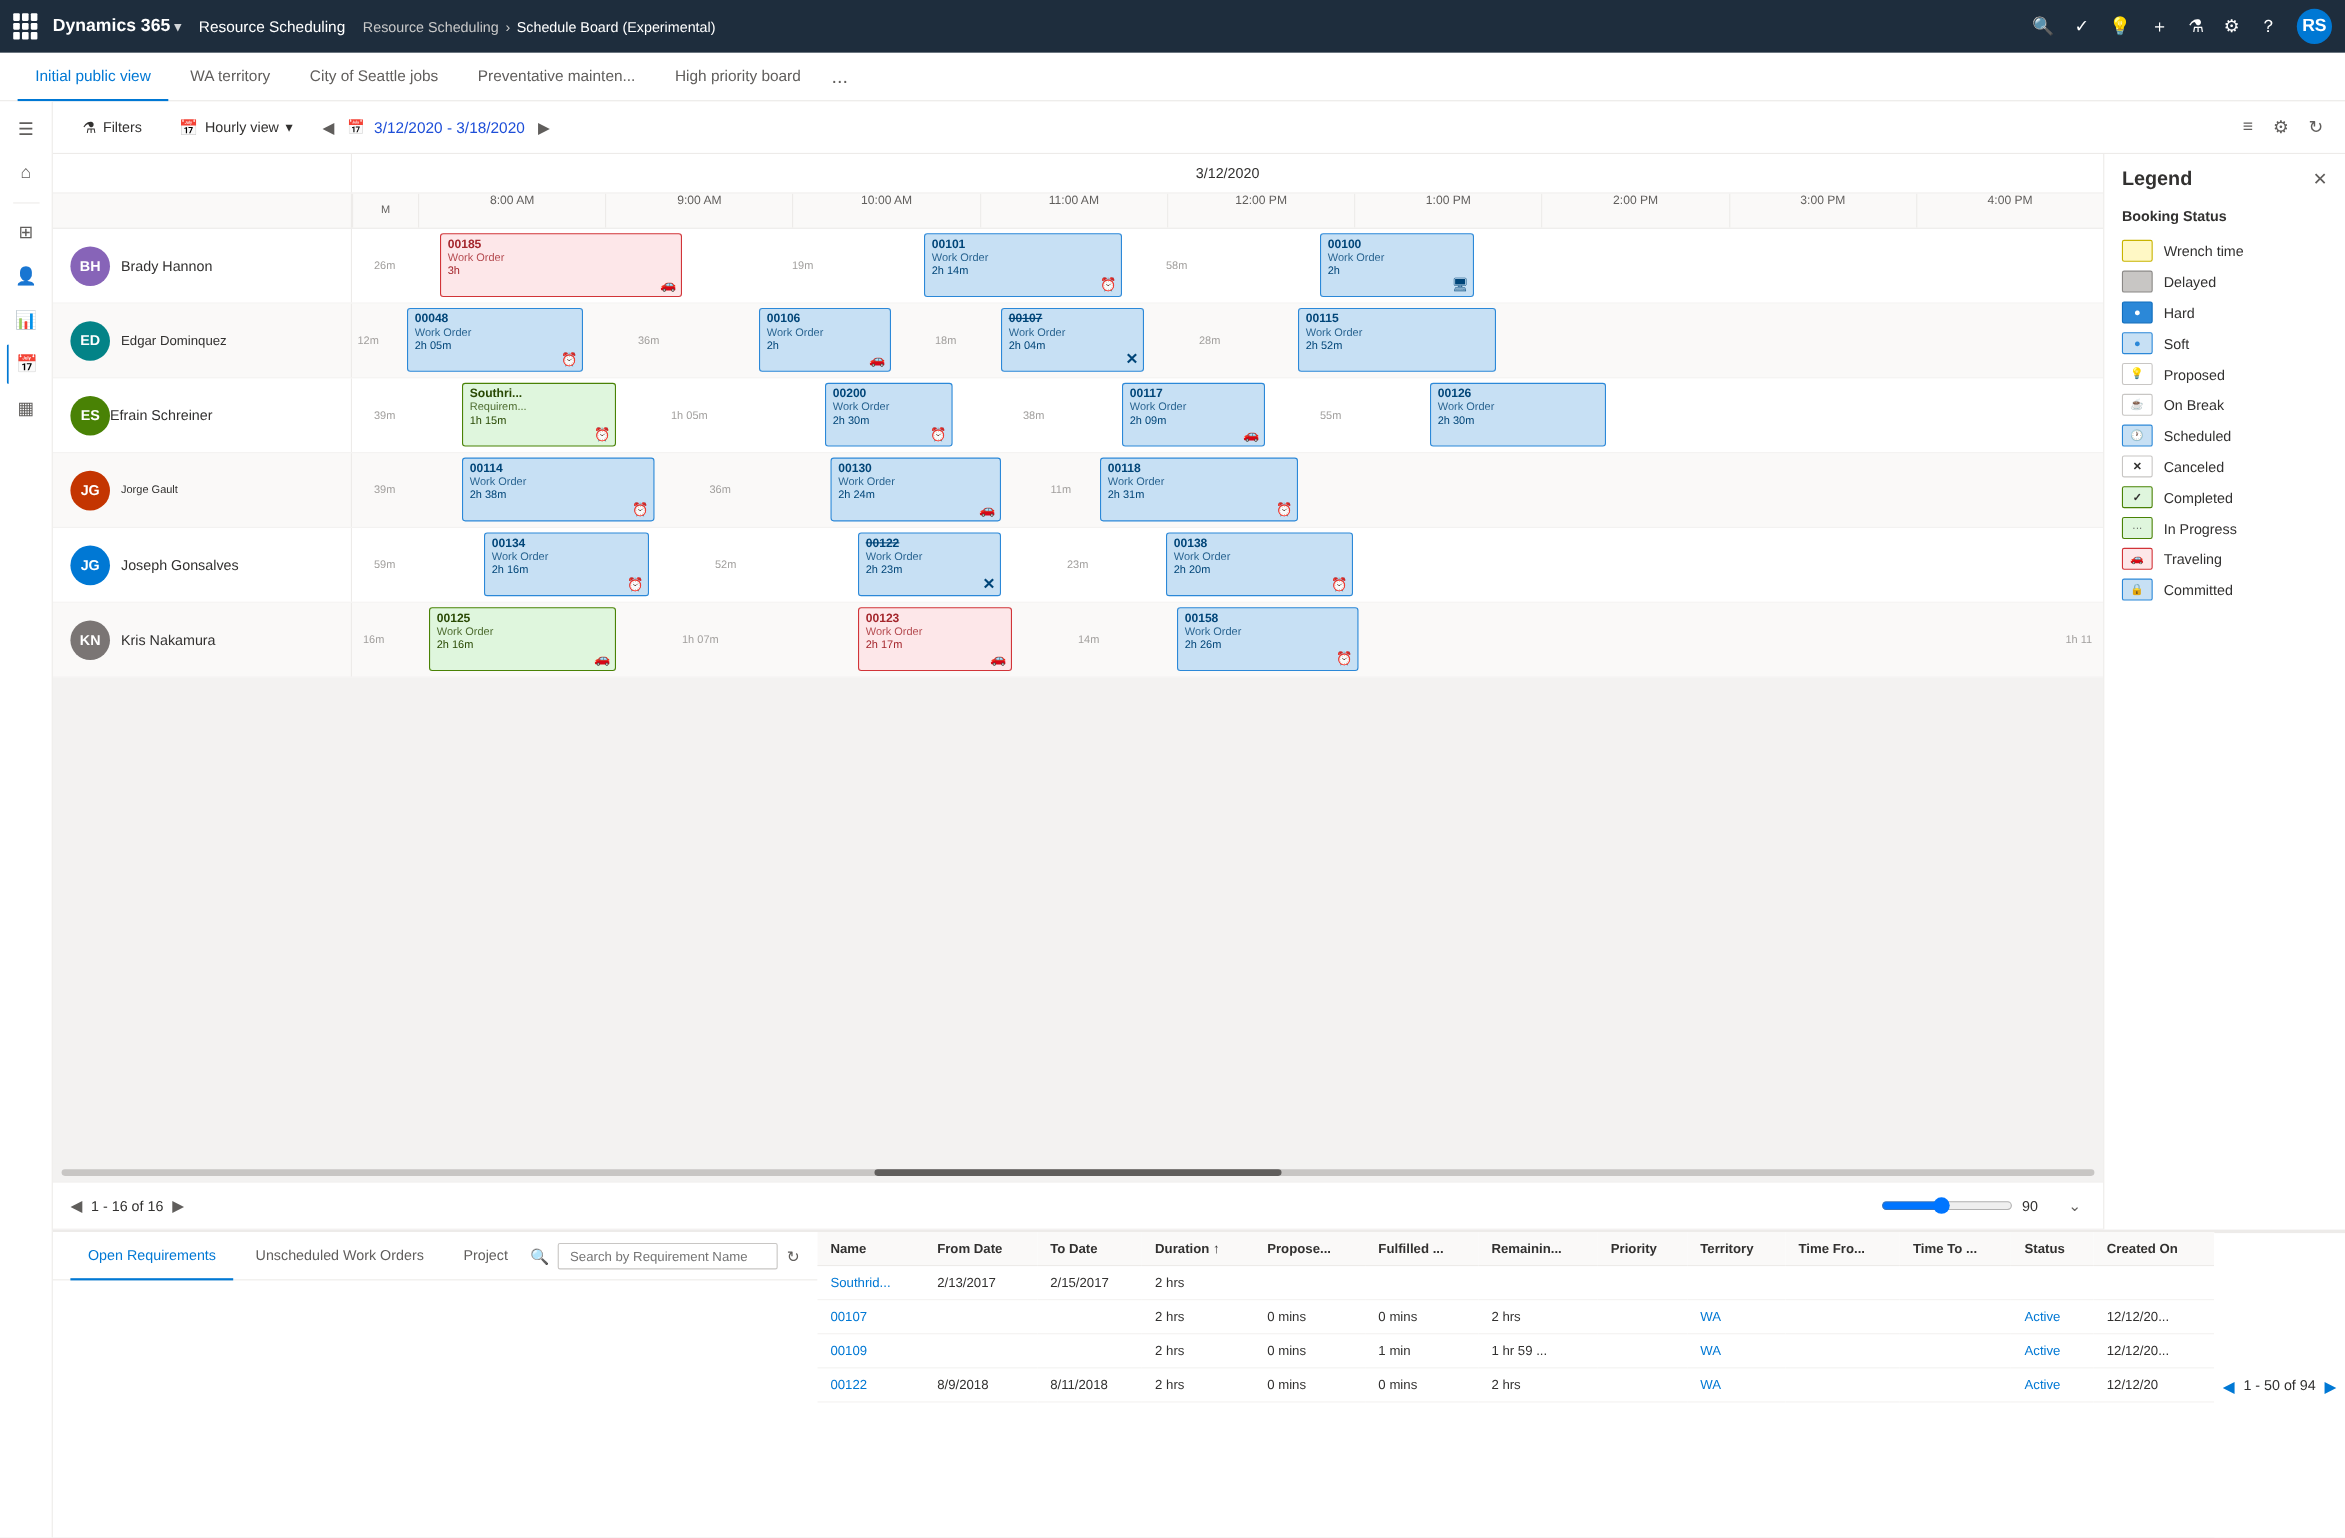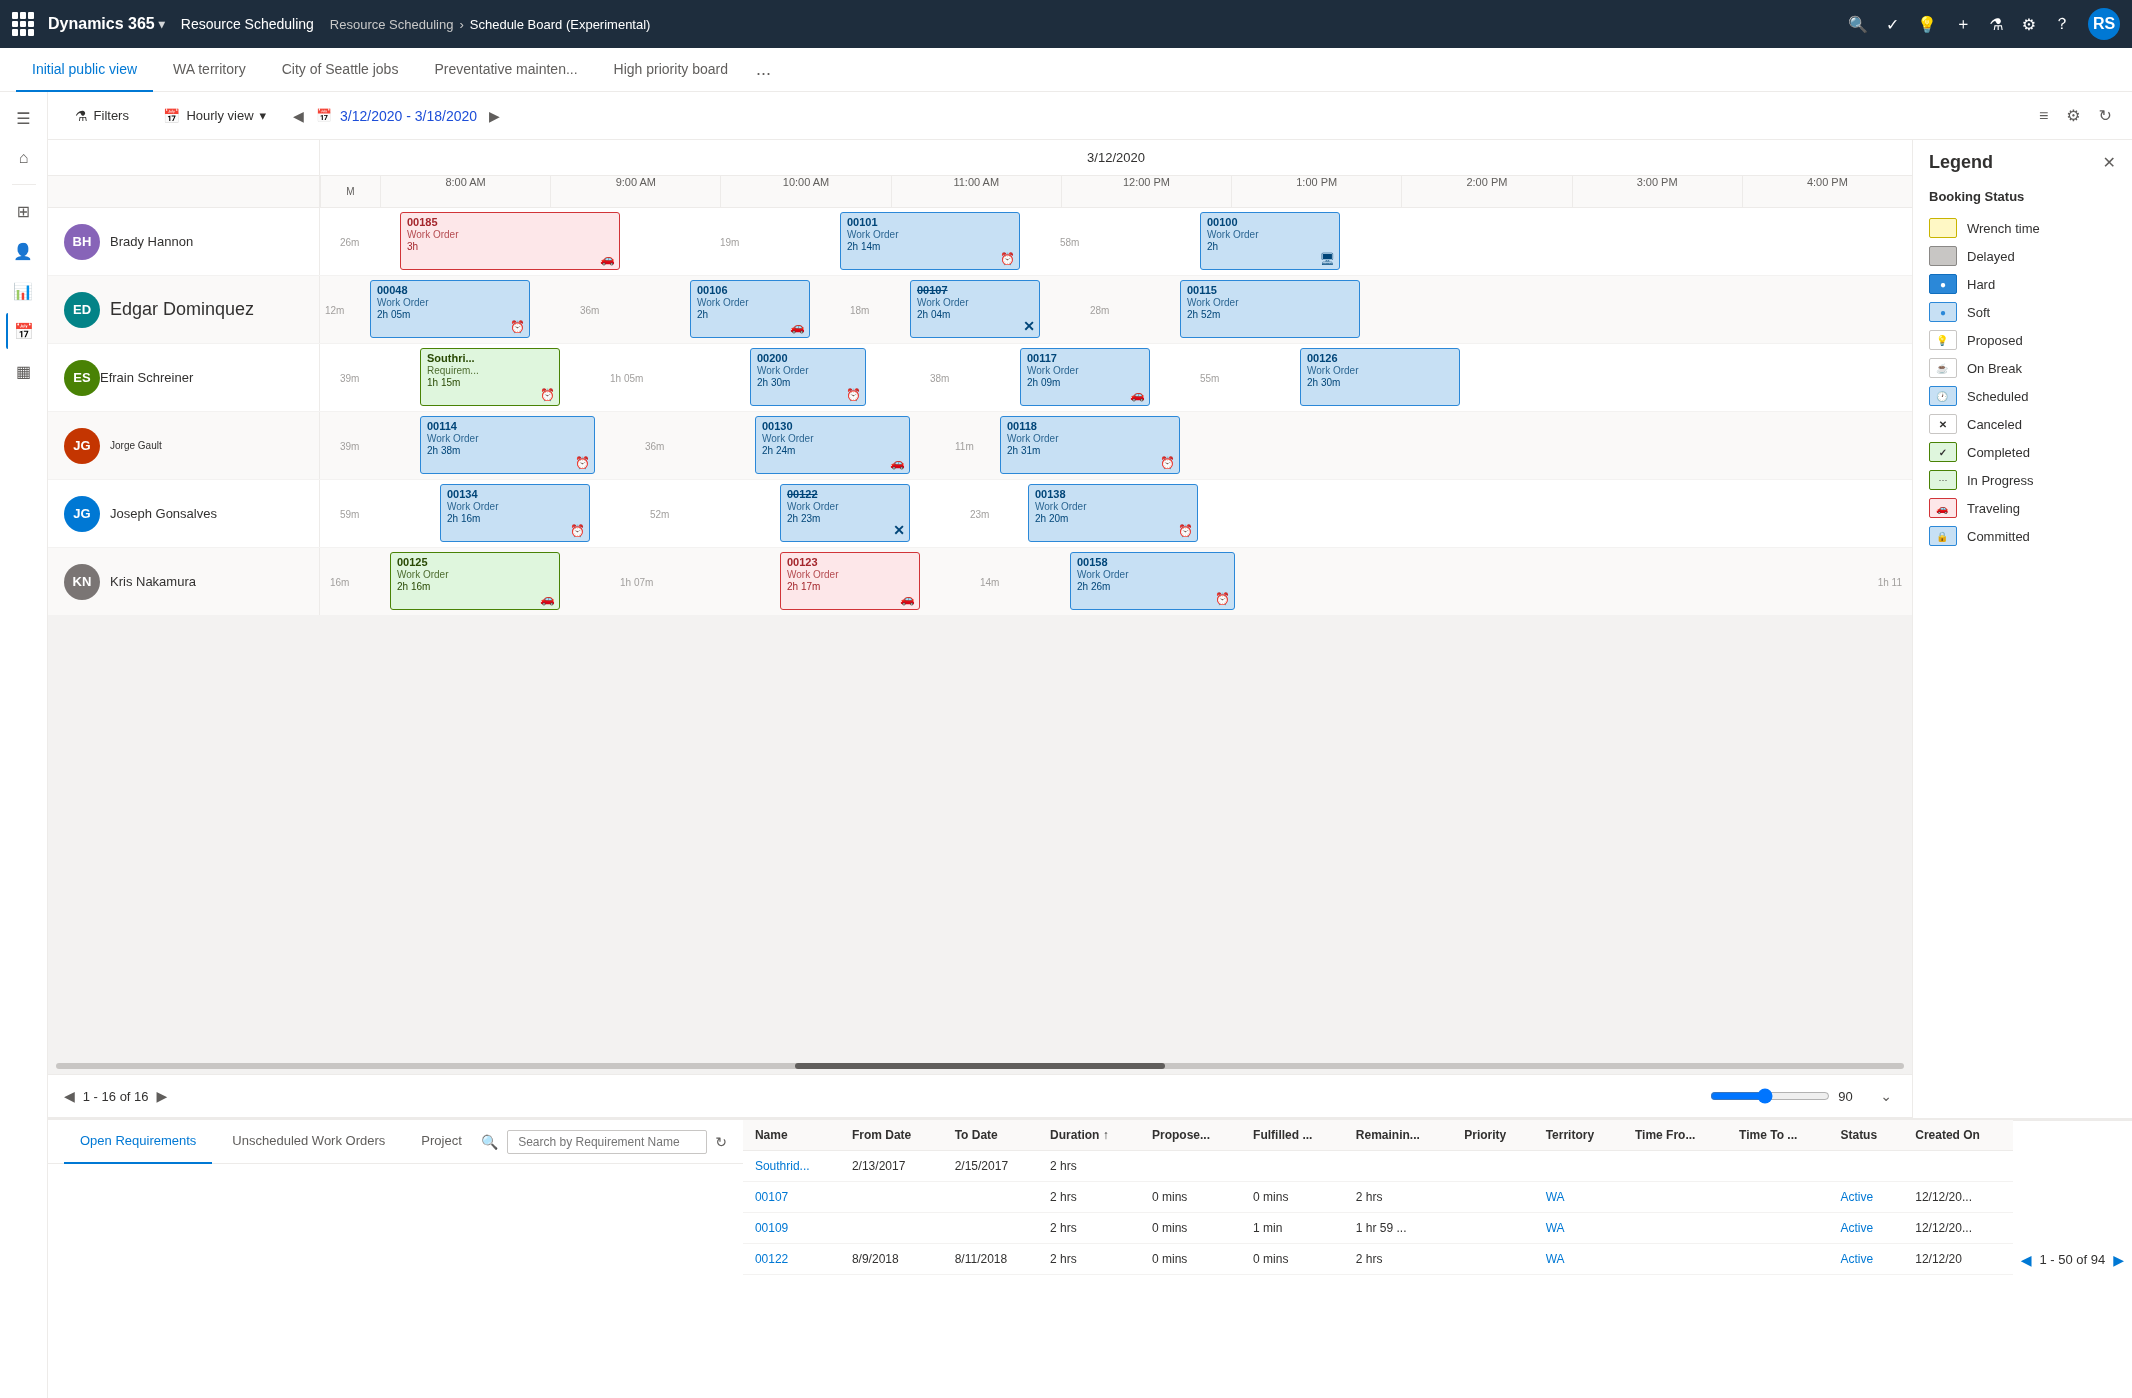--- a/index.html
+++ b/index.html
@@ -349,21 +349,21 @@
                   <div class="order-type">Work Order</div>
                   <div class="duration">2h</div>
                   <span class="booking-icon">🖥</span>
                 </div>
               </div>
             </div>
 
             <div class="schedule-row">
               <div style="width:272px; flex-shrink:0; border-right:1px solid #edebe9; display:flex; align-items:center; gap:10px; padding:0 16px;">
                 <div class="avatar" style="background:#038387;">ED</div>
-                <span style="font-size:18px;">Edgar Dominquez</span>
+                <span style="font-size:12px;">Edgar Dominquez</span>
               </div>
               <div style="flex:1; position:relative; overflow:hidden;">
                 <span class="gap-label" style="left:5px;">12m</span>
                 <div class="booking booking-blue" style="left:50px; width:160px;">
                   <div class="order-num">00048</div>
                   <div class="order-type">Work Order</div>
                   <div class="duration">2h 05m</div>
                   <span class="booking-icon">⏰</span>
                 </div>
                 <span class="gap-label" style="left:260px;">36m</span>
@@ -469,21 +469,21 @@
                   <span class="booking-icon">⏰</span>
                 </div>
                 <span class="gap-label" style="left:330px;">52m</span>
                 <div class="booking booking-blue booking-strikethrough" style="left:460px; width:130px;">
                   <div class="order-num" style="text-decoration:line-through;">00122</div>
                   <div class="order-type">Work Order</div>
                   <div class="duration">2h 23m</div>
                   <span class="booking-icon" style="font-size:14px;font-weight:bold;">✕</span>
                 </div>
                 <span class="gap-label" style="left:650px;">23m</span>
-                <div class="booking booking-blue" style="left:708px; width:170px;">
+                <div class="booking booking-blue" style="left:740px; width:170px;">
                   <div class="order-num">00138</div>
                   <div class="order-type">Work Order</div>
                   <div class="duration">2h 20m</div>
                   <span class="booking-icon">⏰</span>
                 </div>
               </div>
             </div>
 
             <div class="schedule-row">
               <div style="width:272px; flex-shrink:0; border-right:1px solid #edebe9; display:flex; align-items:center; gap:10px; padding:0 16px;">

